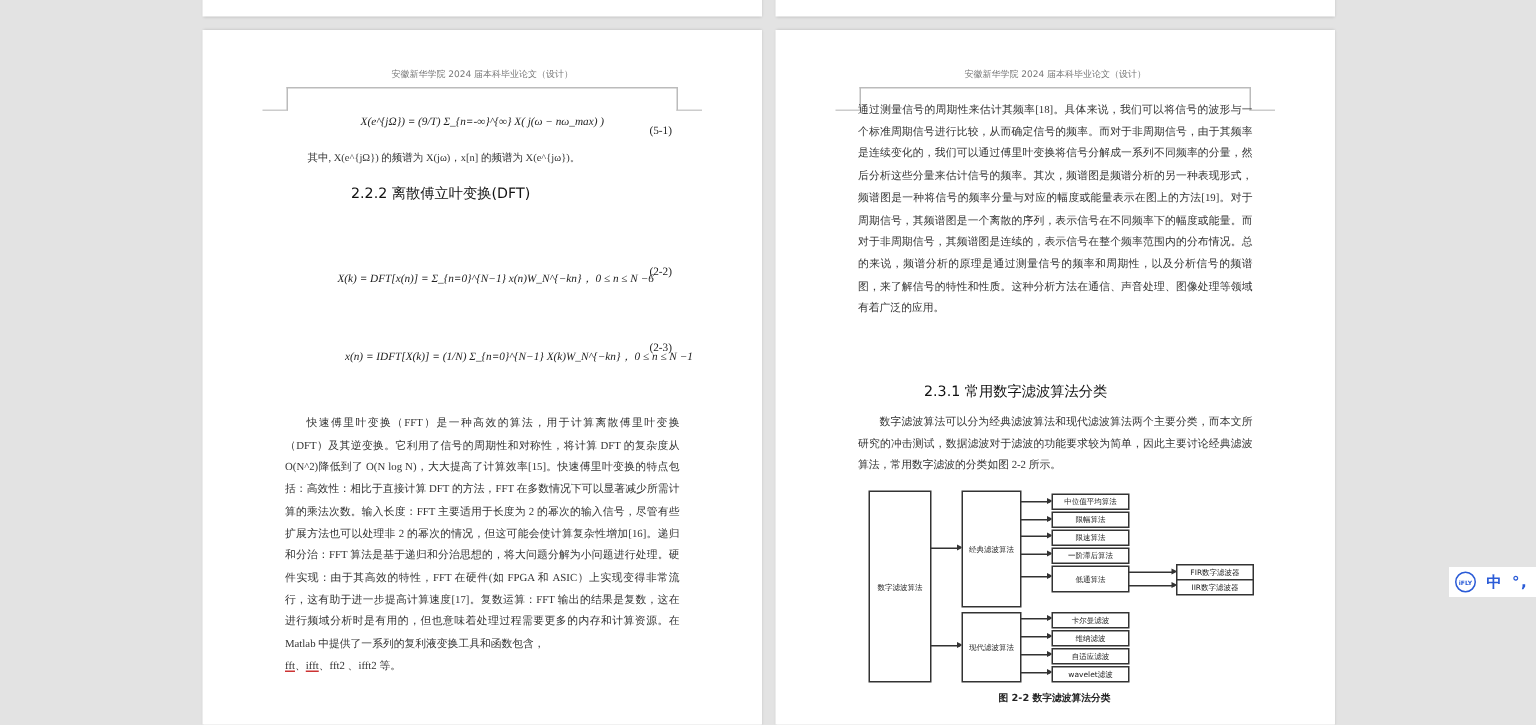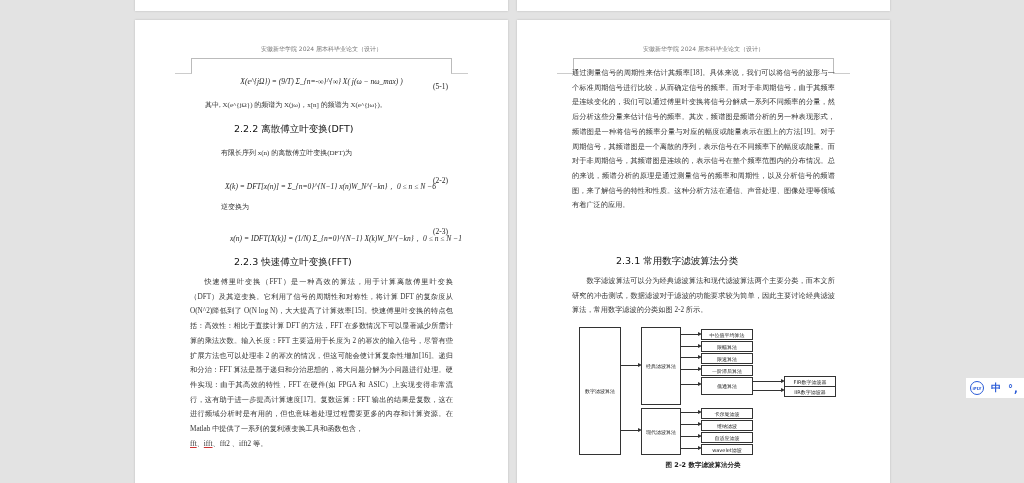--- a/index.html
+++ b/index.html
@@ -74,34 +74,31 @@
   <div class="hdr-corner-l"></div>
   <div class="hdr-corner-r"></div>
 
   <div class="blk" style="top:50px; text-align:center;">
     <span class="eq">X(e^{jΩ}) = (9/T) Σ_{n=-∞}^{∞} X( j(ω − nω_max) )</span>
   </div>
   <div class="eq-num" style="top:62px;">(5-1)</div>
   <div class="blk small-line" style="top:80px; left:70px;">其中, X(e^{jΩ}) 的频谱为 X(jω)，x[n] 的频谱为 X(e^{jω})。</div>
 
   <div class="blk h3" style="top:103px;">2.2.2 离散傅立叶变换(DFT)</div>
-  <div class="blk small-line" style="top:128px; left:86px;">有限长序列 x(n) 的离散傅立叶变换(DFT)为</div>
 
   <div class="blk" style="top:155px; left:90px;">
     <span class="eq">X(k) = DFT[x(n)] = Σ_{n=0}^{N−1} x(n)W_N^{−kn}，  0 ≤ n ≤ N −6</span>
   </div>
   <div class="eq-num" style="top:156px;">(2-2)</div>
-  <div class="blk small-line" style="top:182px; left:86px;">逆变换为</div>
 
   <div class="blk" style="top:207px; left:95px;">
     <span class="eq">x(n) = IDFT[X(k)] = (1/N) Σ_{n=0}^{N−1} X(k)W_N^{−kn}，  0 ≤ n ≤ N −1</span>
   </div>
   <div class="eq-num" style="top:207px;">(2-3)</div>
 
-  <div class="blk h3" style="top:236px;">2.2.3 快速傅立叶变换(FFT)</div>
 
   <div class="blk body-txt indent" style="top:255px;">
     <span>快速傅里叶变换（FFT）是一种高效的算法，用于计算离散傅里叶变换（DFT）及其逆变换。它利用了信号的周期性和对称性，将计算 DFT 的复杂度从 O(N^2)降低到了 O(N log N)，大大提高了计算效率[15]。快速傅里叶变换的特点包括：高效性：相比于直接计算 DFT 的方法，FFT 在多数情况下可以显著减少所需计算的乘法次数。输入长度：FFT 主要适用于长度为 2 的幂次的输入信号，尽管有些扩展方法也可以处理非 2 的幂次的情况，但这可能会使计算复杂性增加[16]。递归和分治：FFT 算法是基于递归和分治思想的，将大问题分解为小问题进行处理。硬件实现：由于其高效的特性，FFT 在硬件(如 FPGA 和 ASIC）上实现变得非常流行，这有助于进一步提高计算速度[17]。复数运算：FFT 输出的结果是复数，这在进行频域分析时是有用的，但也意味着处理过程需要更多的内存和计算资源。在 Matlab 中提供了一系列的复利液变换工具和函数包含，</span><br>
     <span class="ul">fft</span>、<span class="ul">ifft</span>、<span>fft2</span> 、<span>ifft2</span><span> 等。</span>
   </div>
 
 </div>
 
 <div class="page cur-page right">
   <div class="header-text">安徽新华学院 2024 届本科毕业论文（设计）</div>

